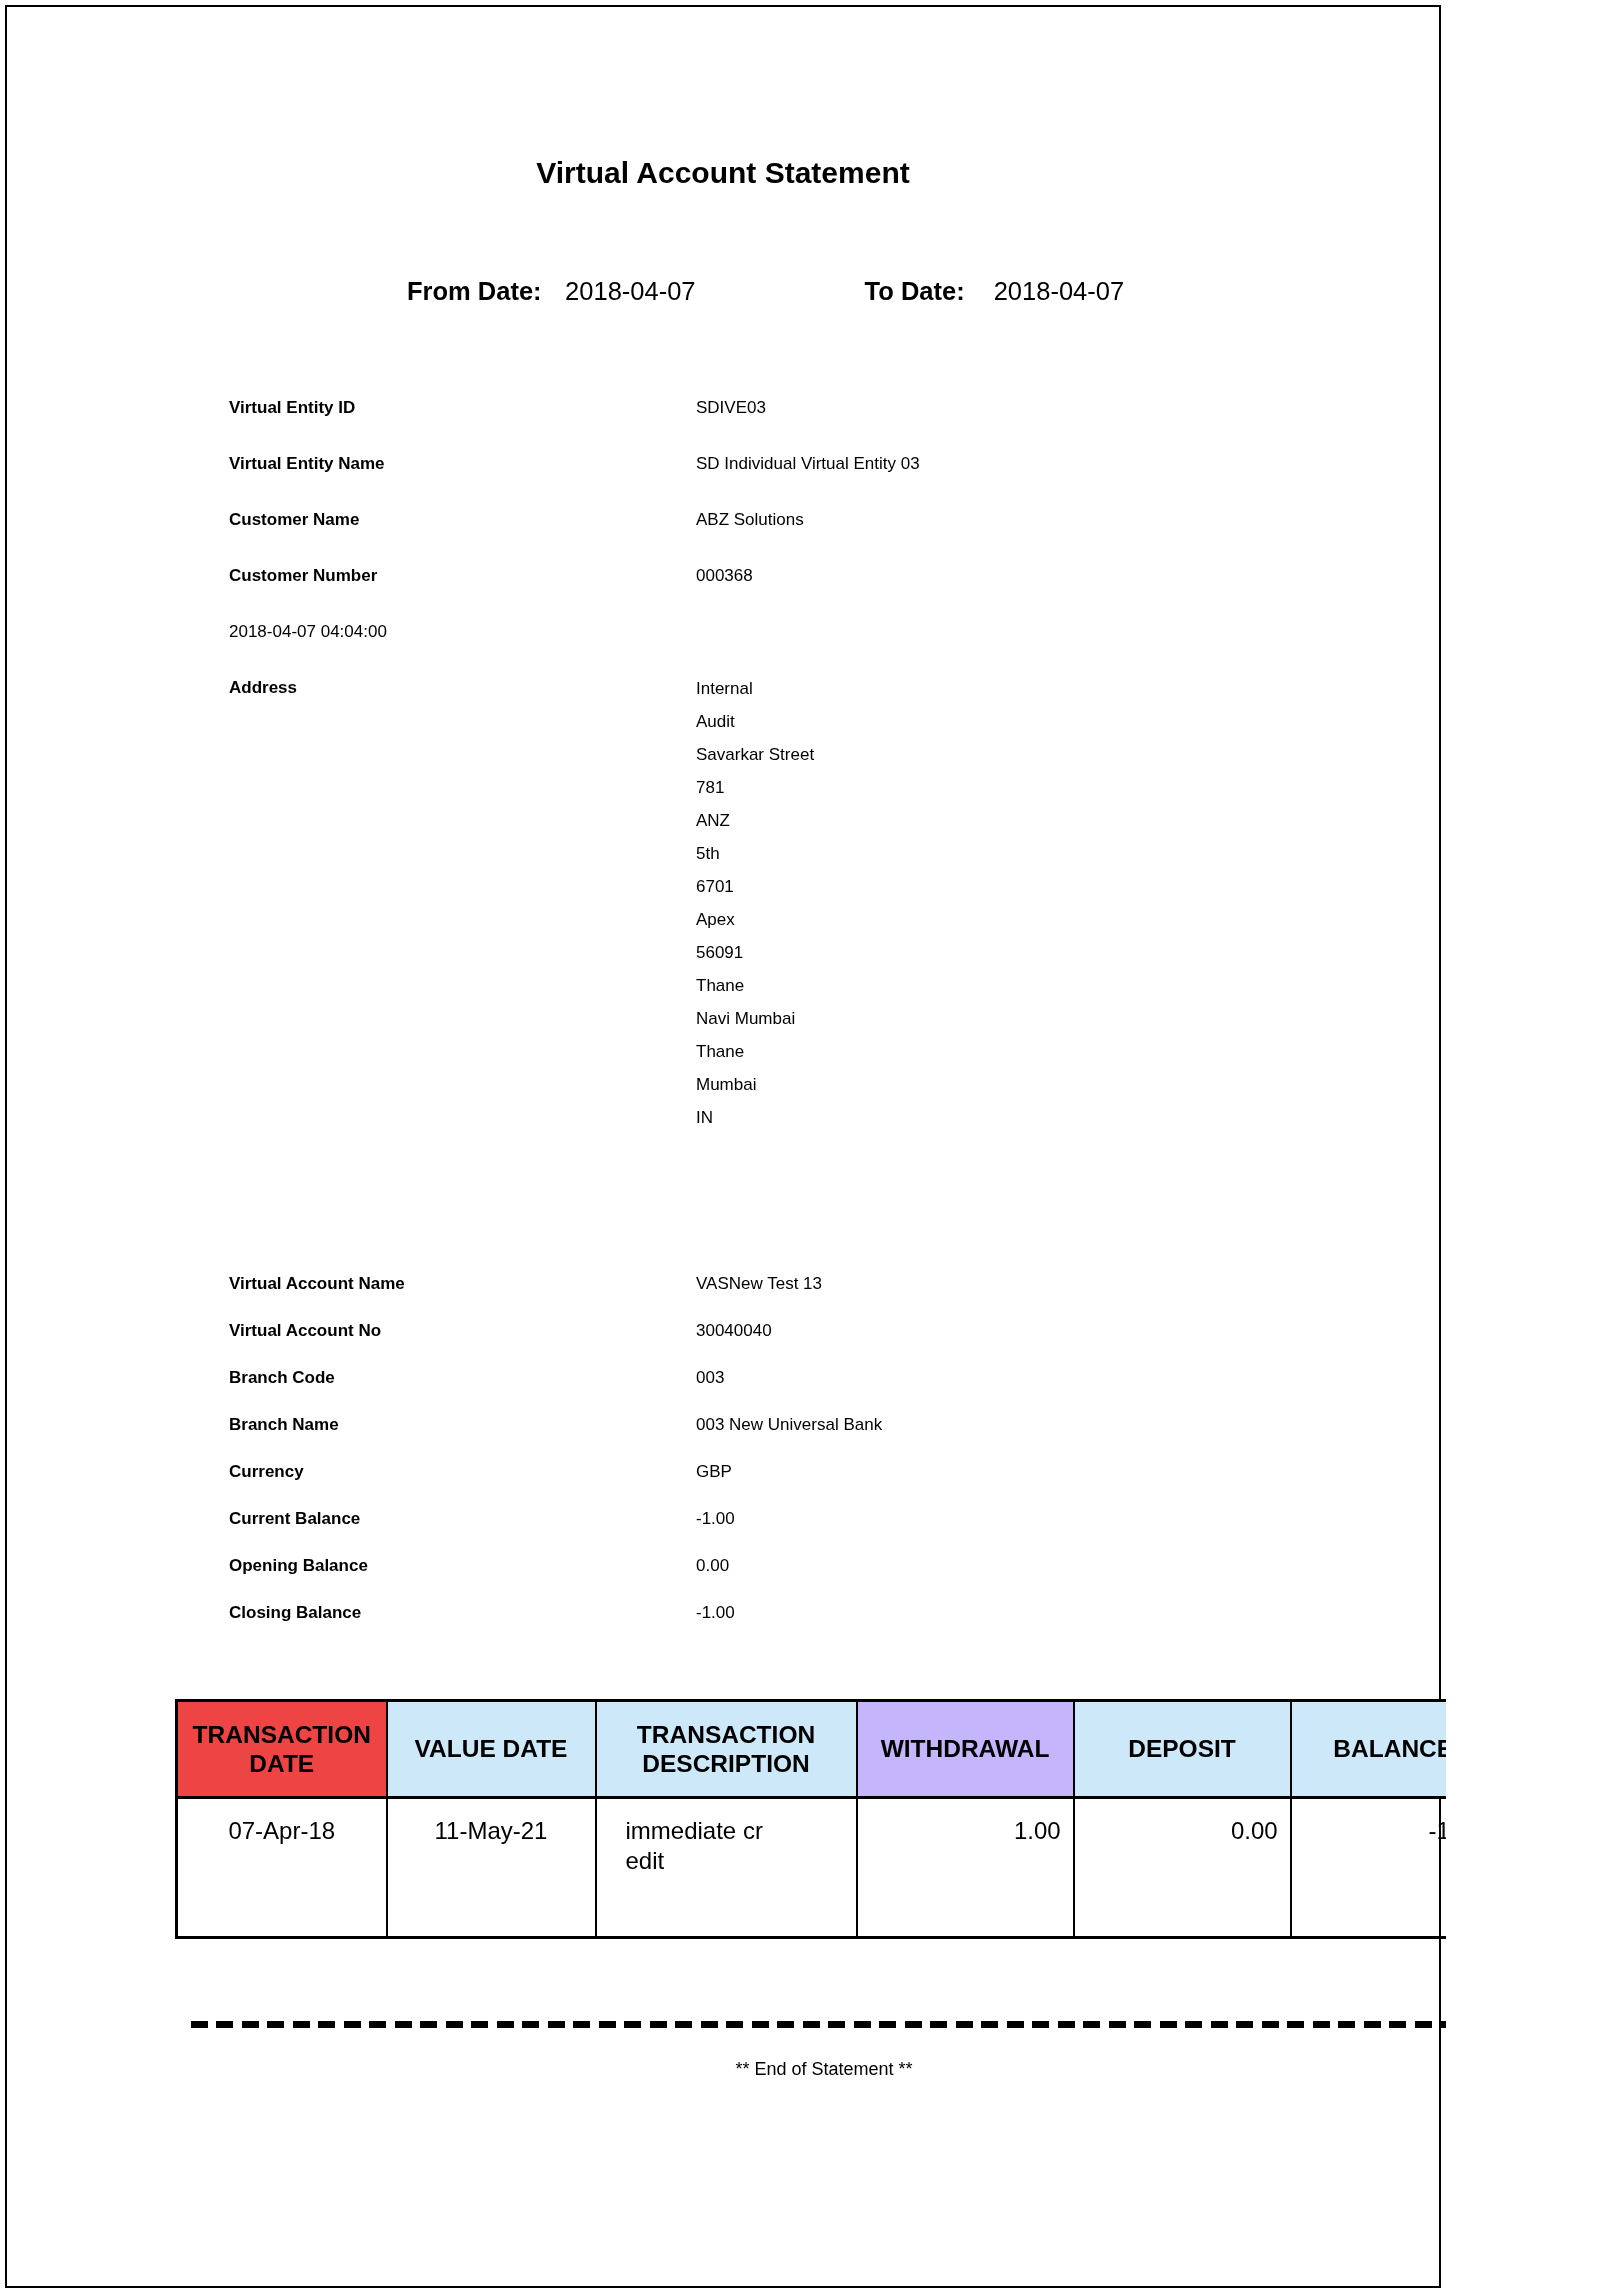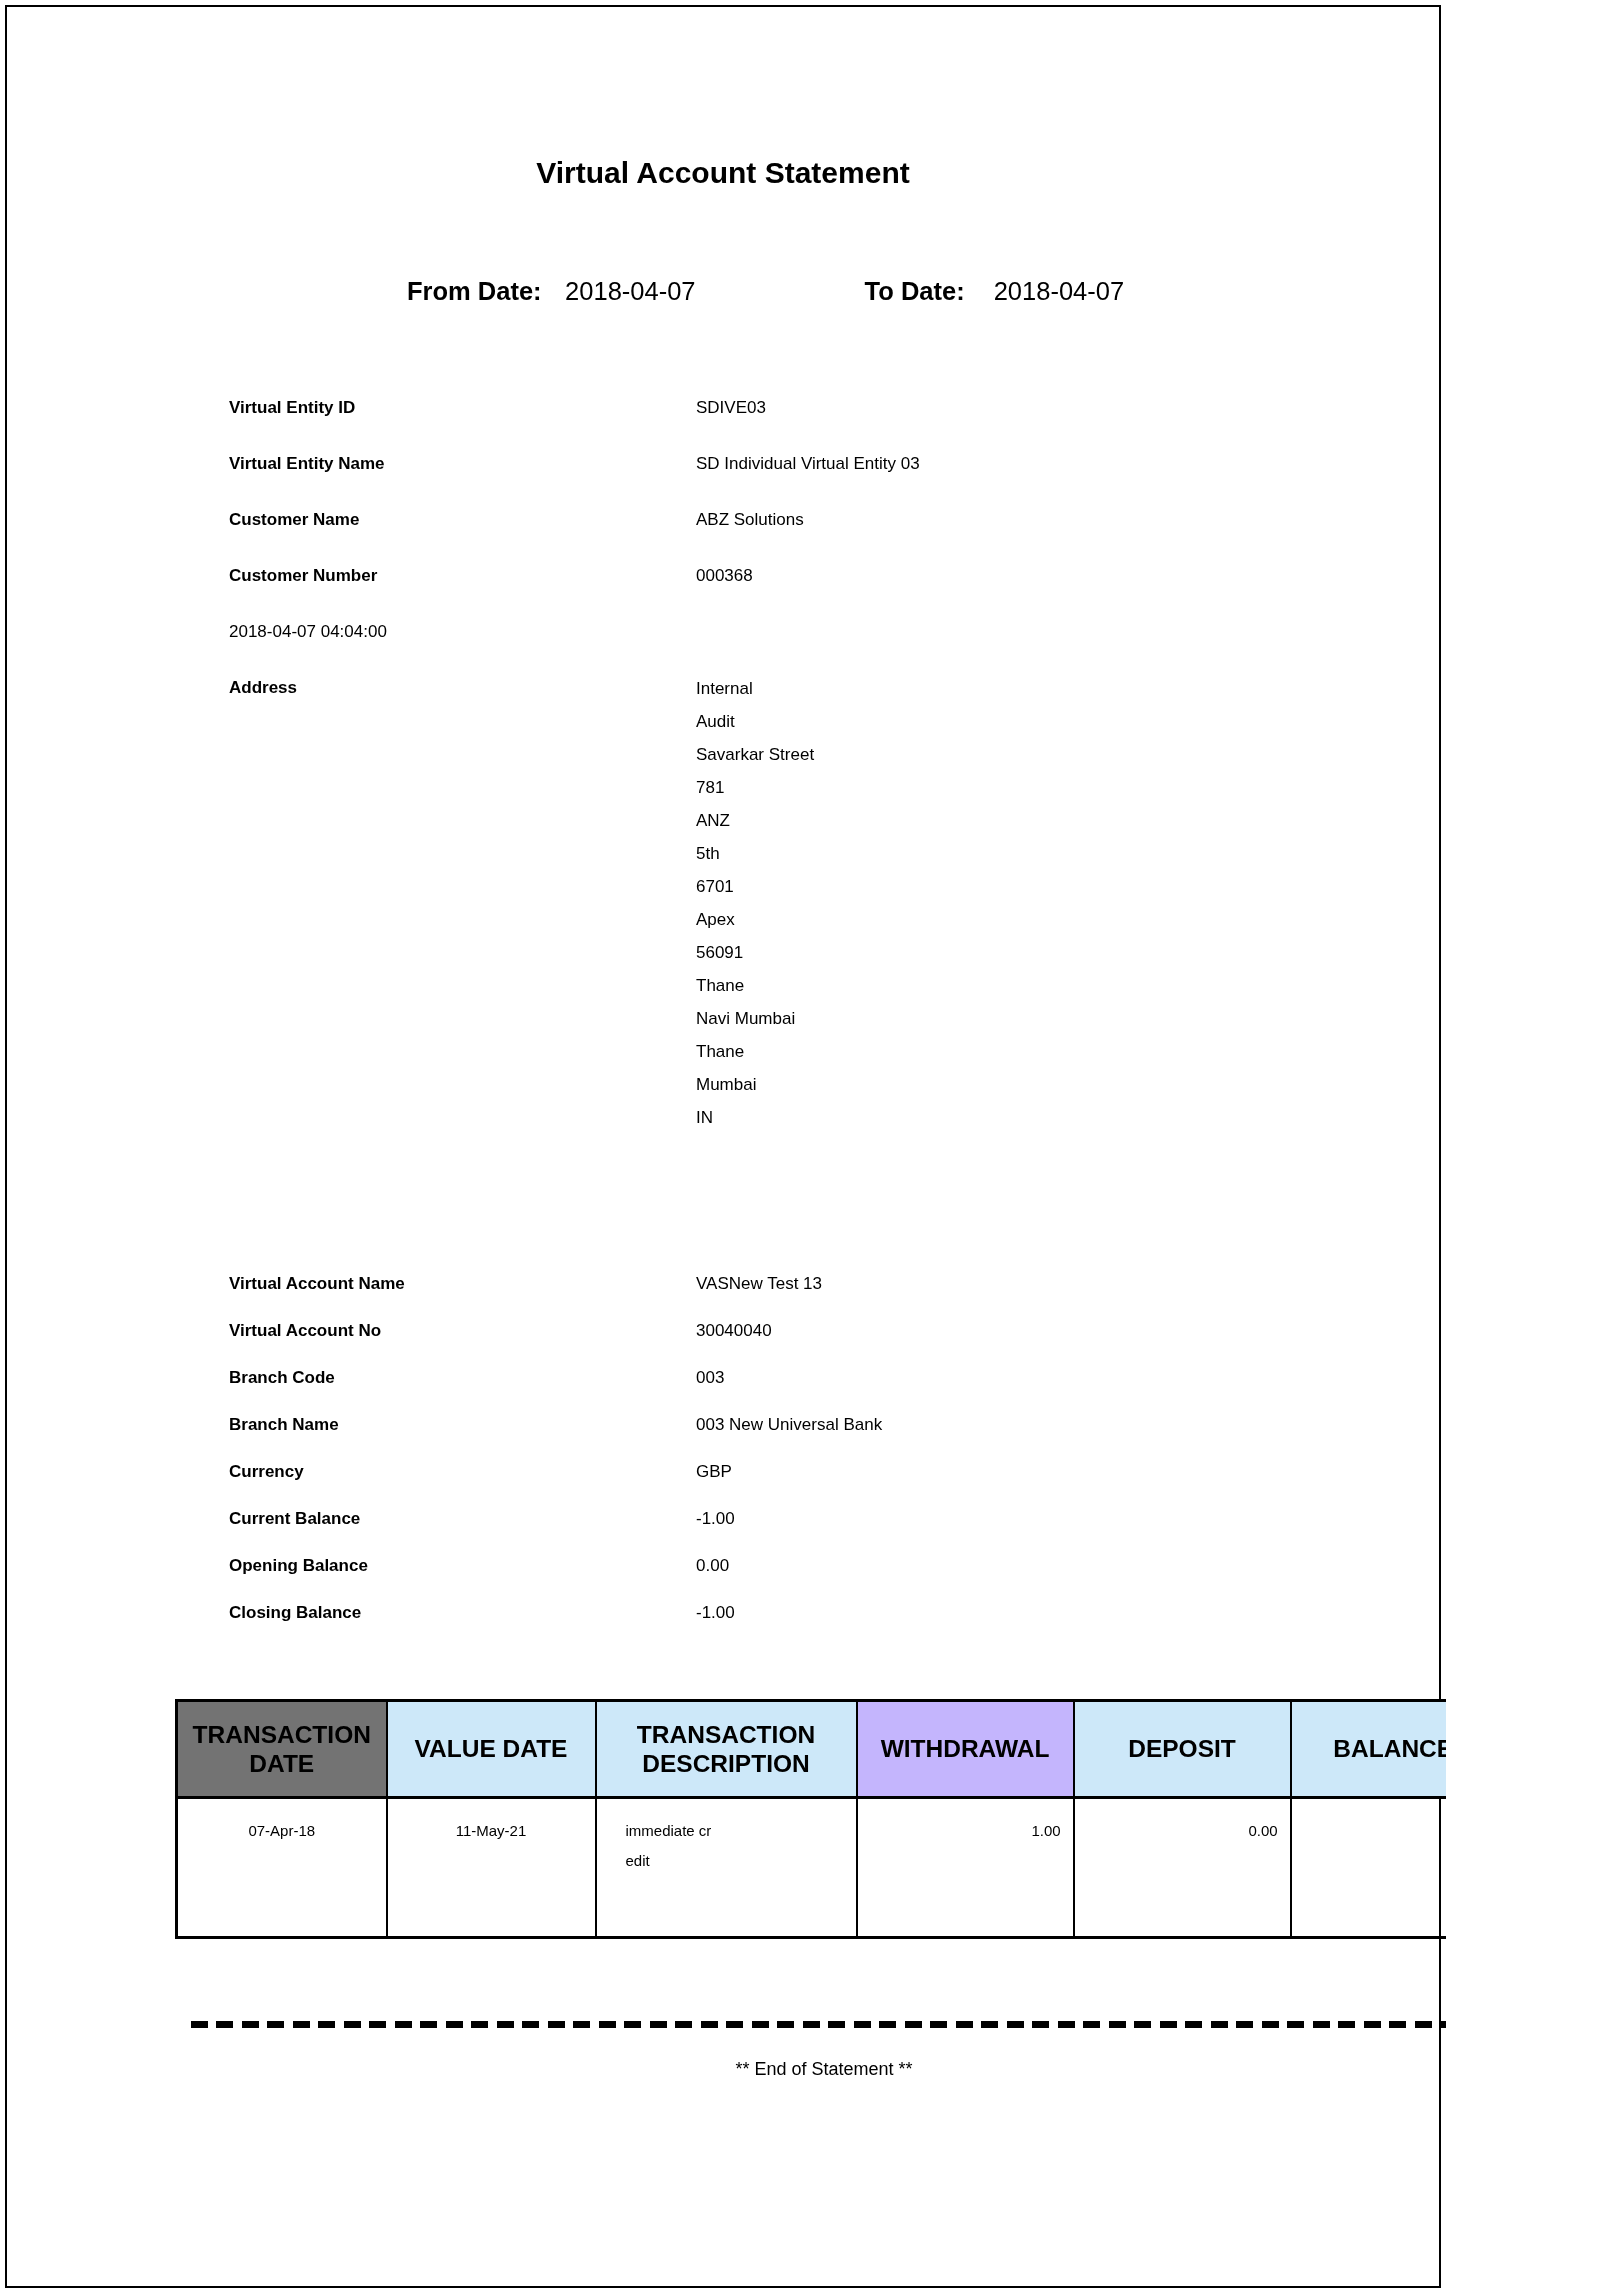--- a/index.html
+++ b/index.html
@@ -77,21 +77,21 @@
     font-size: 24.5px;
     font-weight: bold;
     text-align: center;
     vertical-align: middle;
     padding: 3.9px 5.9px;
     border-bottom-width: 3.9px;
     line-height: 29px;
   }
   .txn-table td {
     height: 120px;
-    font-size: 15px;
+    font-size: 24px;
     vertical-align: top;
     padding: 17.6px 11.8px 0 11.8px;
     line-height: 30px;
   }
   td.c-center { text-align: center; }
   td.c-left   { text-align: left; }
   td.c-right  { text-align: right; }
   td.desc     { white-space: pre-line; padding-left: 29px; }
 
   .dashed-line {
@@ -207,21 +207,21 @@
     <colgroup>
       <col style="width:210px">
         <col style="width:209px">
         <col style="width:261px">
       <col style="width:217px">
         <col style="width:217px">
         <col style="width:206px">
     </colgroup>
     <thead>
       <tr>
-        <th style="background: #737373; margin-left: 16px;">TRANSACTION DATE</th>
+        <th style="background: #ef4444; margin-left: 16px;">TRANSACTION DATE</th>
         <th style="background: rgb(205, 232, 249);">VALUE DATE</th>
         <th style="background: rgb(205, 232, 249);">TRANSACTION DESCRIPTION</th>
         <th style="background: #c4b5fd;">WITHDRAWAL</th>
         <th style="background: rgb(205, 232, 249);">DEPOSIT</th>
         <th style="background: rgb(205, 232, 249);">BALANCE</th>
       </tr>
     </thead>
     <tbody>
       <tr>
         <td class="c-center">07-Apr-18</td>

